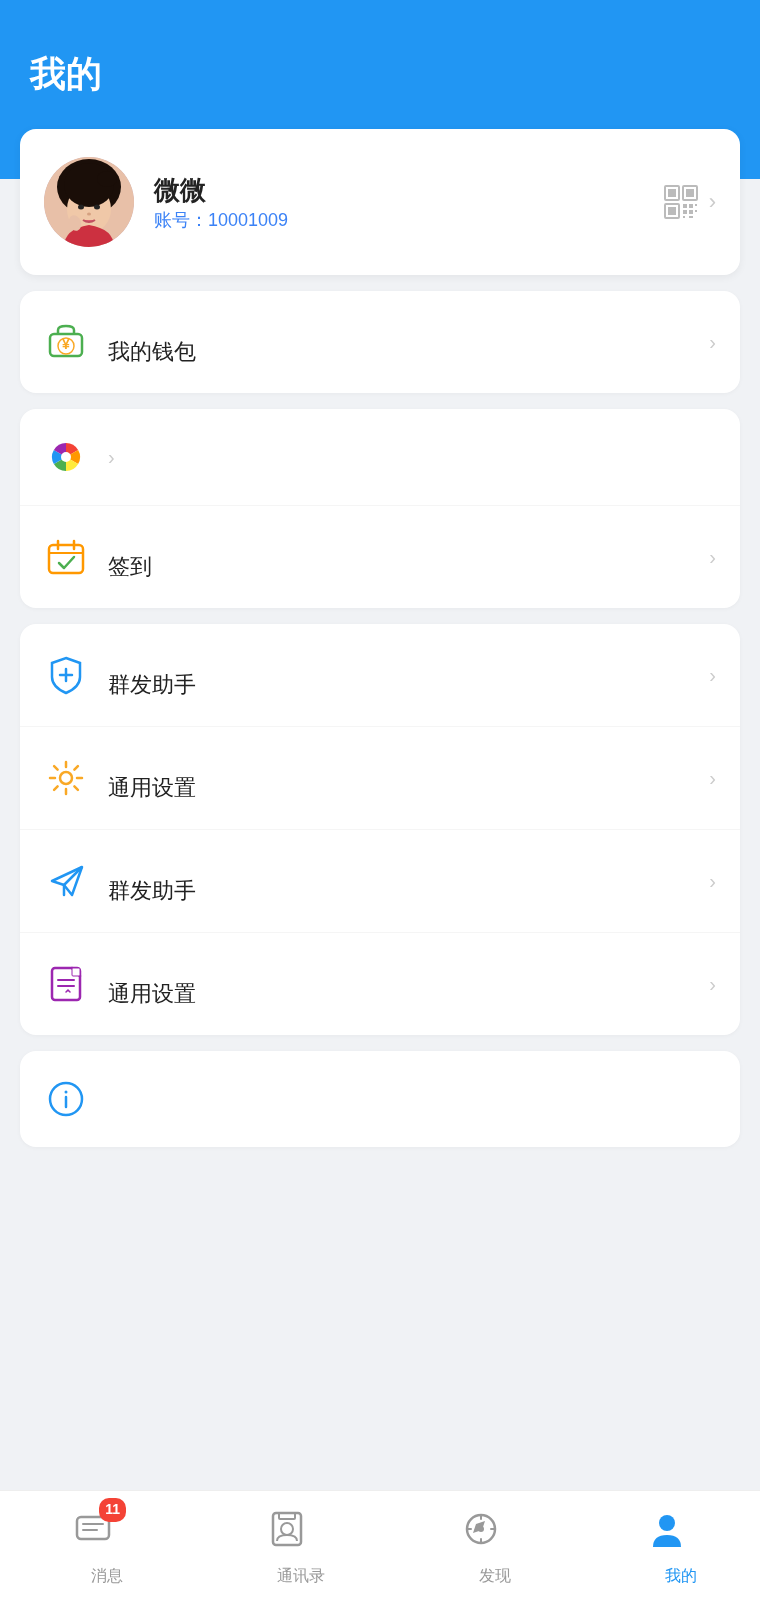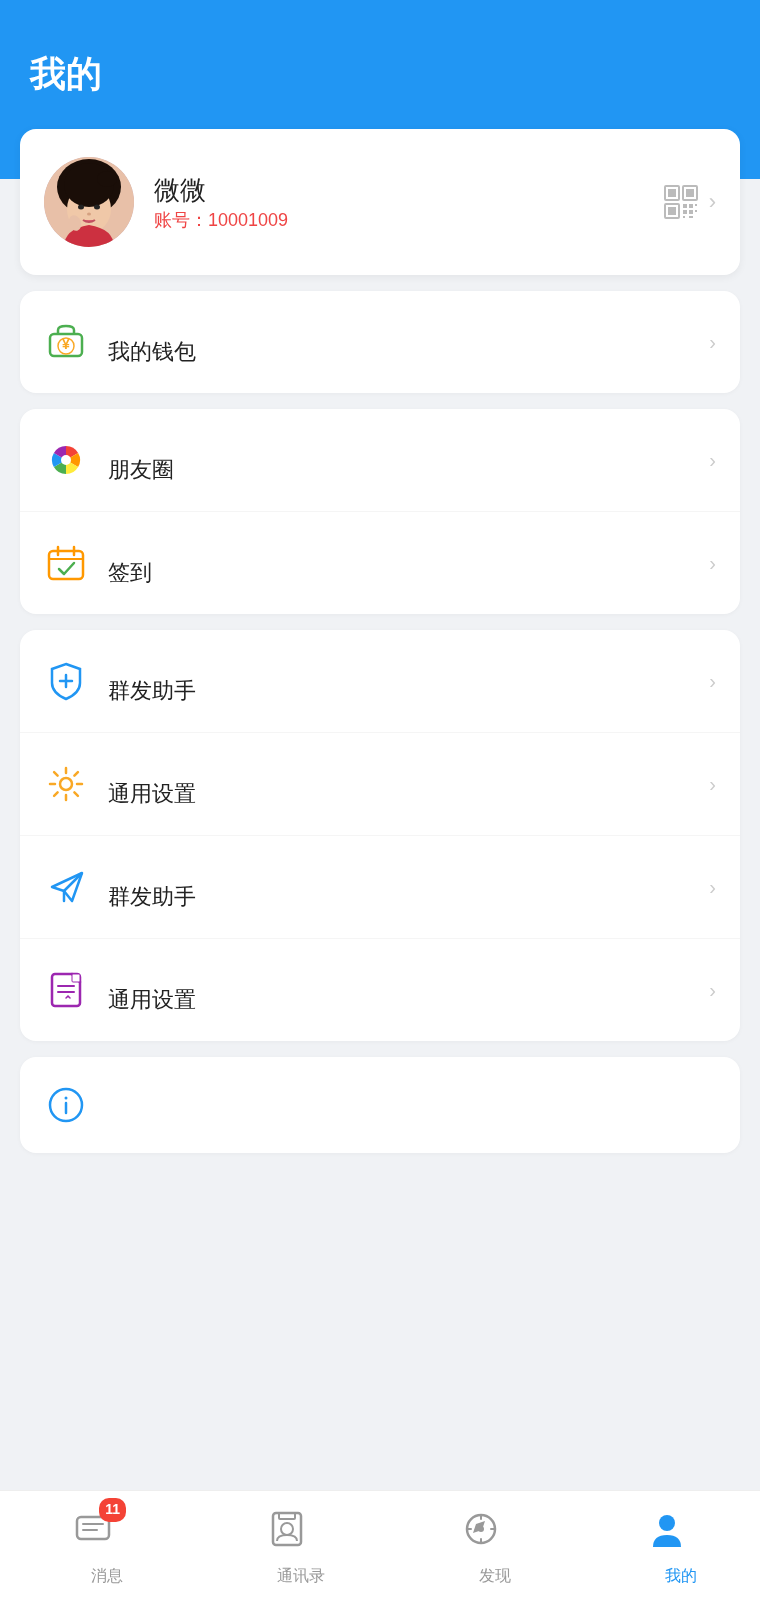--- a/index.html
+++ b/index.html
@@ -41,26 +41,26 @@
       background: #d0b0b0;
       flex-shrink: 0;
       position: relative;
     }
     .profile-info {
       flex: 1;
       margin-left: 20px;
     }
     .profile-name {
       font-size: 26px;
-      font-weight: normal;
+      font-weight: bold;
       color: #222;
     }
     .profile-account {
       font-size: 18px;
-      color: #ef4444;
+      color: #3b82f6;
     }
     .profile-right {
       display: flex;
       align-items: center;
       gap: 10px;
     }
     .qr-icon {
       width: 36px;
       height: 36px;
       color: #999;
@@ -256,21 +256,20 @@
           <path d="M0,-14 A14,14 0 0,1 12.12,-7 L0,0 Z" fill="#F44336"></path>
           <path d="M12.12,-7 A14,14 0 0,1 12.12,7 L0,0 Z" fill="#FF9800"></path>
           <path d="M12.12,7 A14,14 0 0,1 0,14 L0,0 Z" fill="#FFEB3B"></path>
           <path d="M0,14 A14,14 0 0,1 -12.12,7 L0,0 Z" fill="#4CAF50"></path>
           <path d="M-12.12,7 A14,14 0 0,1 -12.12,-7 L0,0 Z" fill="#2196F3"></path>
           <path d="M-12.12,-7 A14,14 0 0,1 0,-14 L0,0 Z" fill="#9C27B0"></path>
         </g>
         <circle cx="22" cy="22" r="5" fill="white"></circle>
       </svg>
     </div>
-    <span class="menu-label">朋友圈</span>
     <span class="menu-chevron">›</span>
   </div>
   <div class="menu-item">
     <div class="menu-icon">
 
       <svg width="44" height="44" viewBox="0 0 44 44">
         <rect x="5" y="10" width="34" height="28" rx="4" fill="none" stroke="#FF9800" stroke-width="2.5"></rect>
         <line x1="5" y1="18" x2="39" y2="18" stroke="#FF9800" stroke-width="2"></line>
         <line x1="14" y1="6" x2="14" y2="14" stroke="#FF9800" stroke-width="2.5" stroke-linecap="round"></line>
         <line x1="30" y1="6" x2="30" y2="14" stroke="#FF9800" stroke-width="2.5" stroke-linecap="round"></line>

